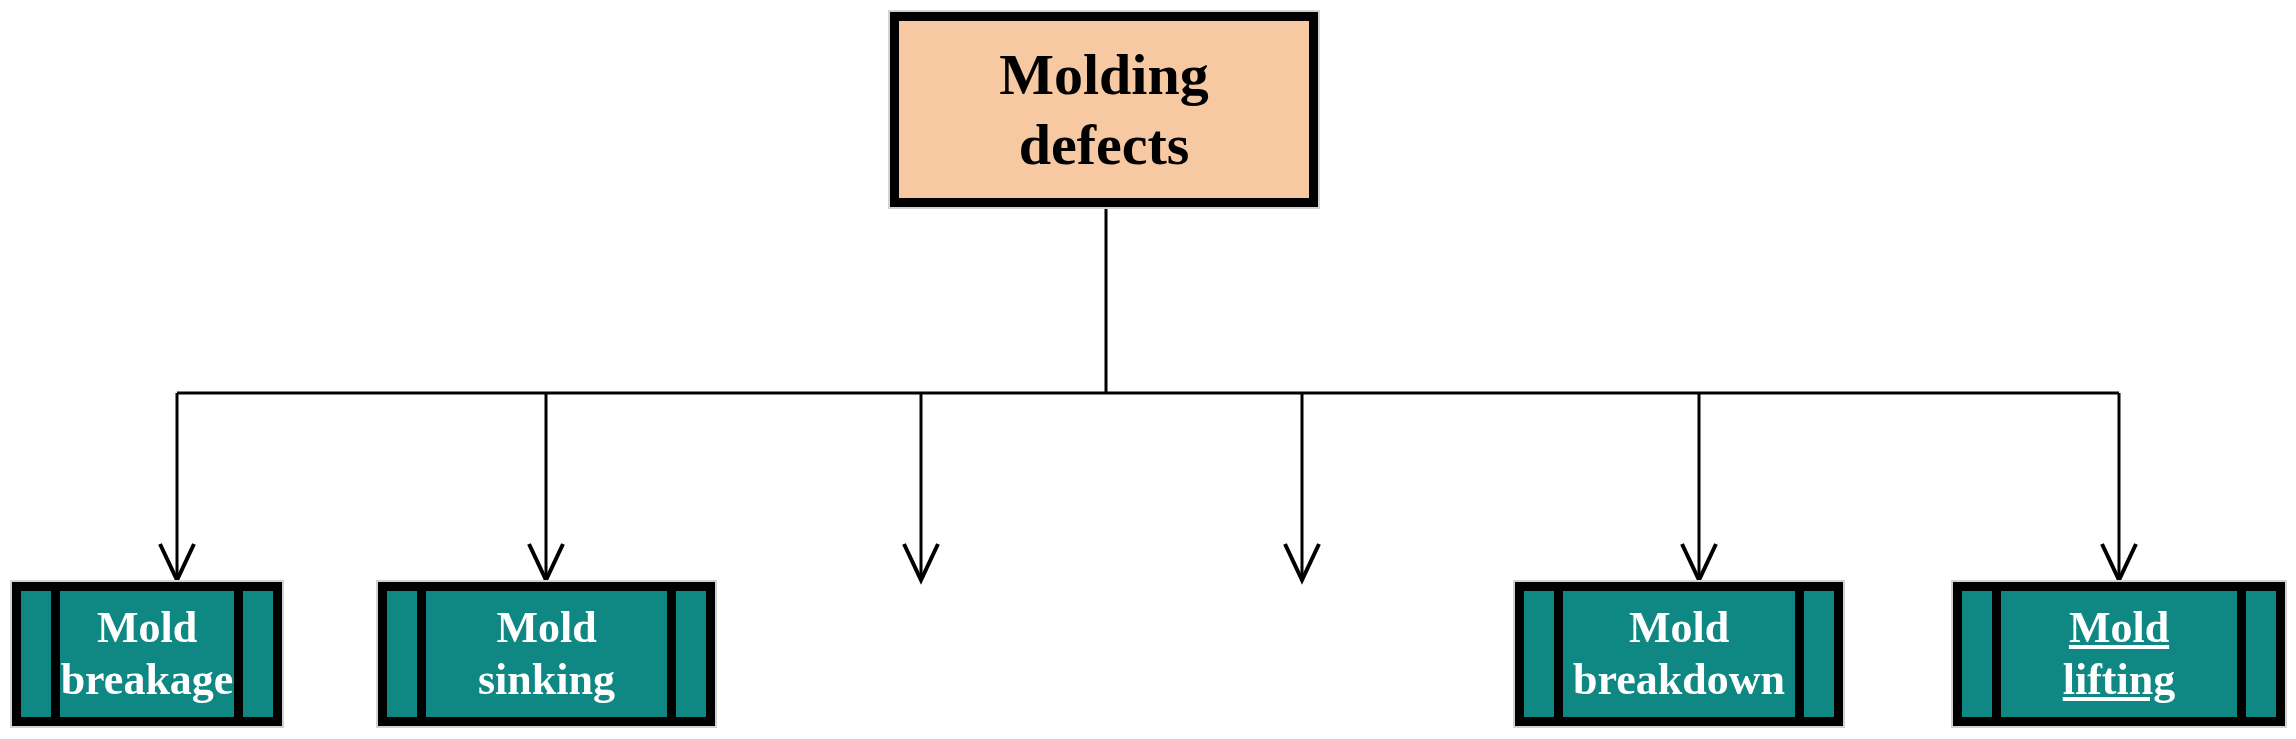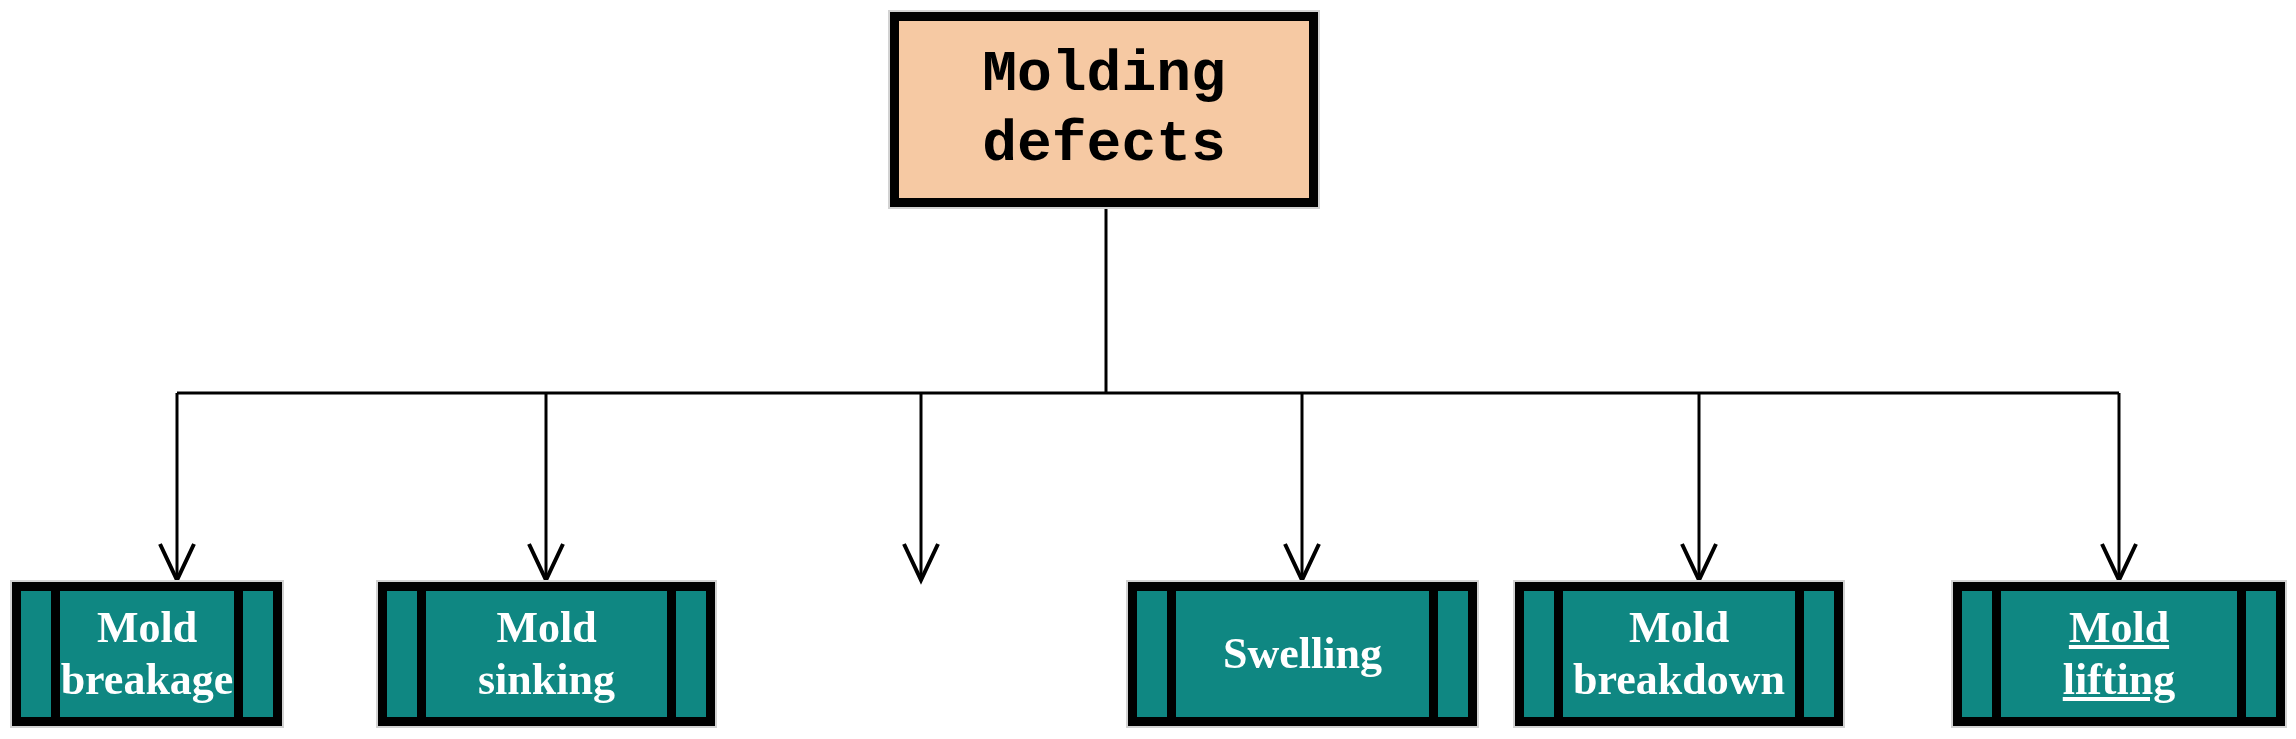--- a/index.html
+++ b/index.html
@@ -16,21 +16,21 @@
     left:890px;top:12px;width:428px;height:195px;
     background:#F6C9A3;
     border:9px solid #000000;
     box-sizing:border-box;
     box-shadow:0 0 0 2px #d2d2d2;
     display:flex;align-items:center;justify-content:center;
     text-align:center;
     font-weight:bold;font-size:58px;line-height:1.2;
     color:#000000;
   }
-  .root-box .label{padding:0 24px;font-family:Liberation Mono, monospace;}
+  .root-box .label{padding:0 24px;}
   .node{
     position:absolute;
     top:582px;height:144px;
     background:#0F8782;
     border:9px solid #000000;
     box-sizing:border-box;
     box-shadow:0 0 0 2px #d2d2d2;
     display:flex;align-items:center;justify-content:center;
     text-align:center;
     font-weight:bold;font-size:44px;line-height:1.18;
@@ -93,23 +93,20 @@
 
   <div class="node n1">
     <span class="label">Mold breakage</span>
   </div>
 
   <div class="node n2">
     <span class="label">Mold sinking</span>
   </div>
 
 
-  <div class="node n4">
-    <span class="label">Swelling</span>
-  </div>
 
   <div class="node n5">
     <span class="label">Mold breakdown</span>
   </div>
 
   <div class="node n6">
     <span class="label">Mold lifting</span>
   </div>
 
 </div>

